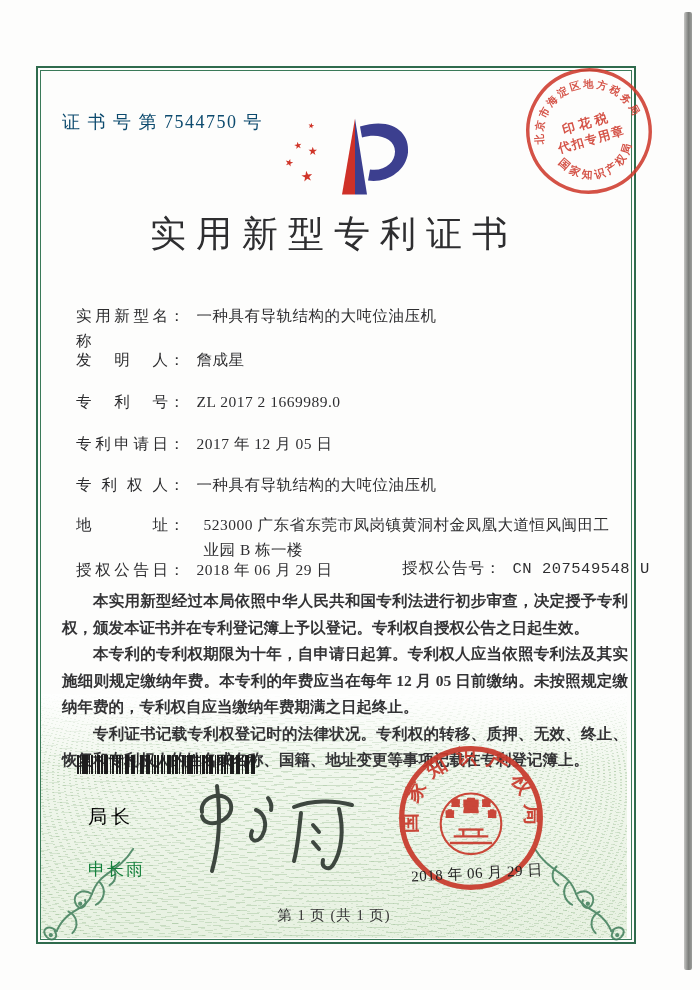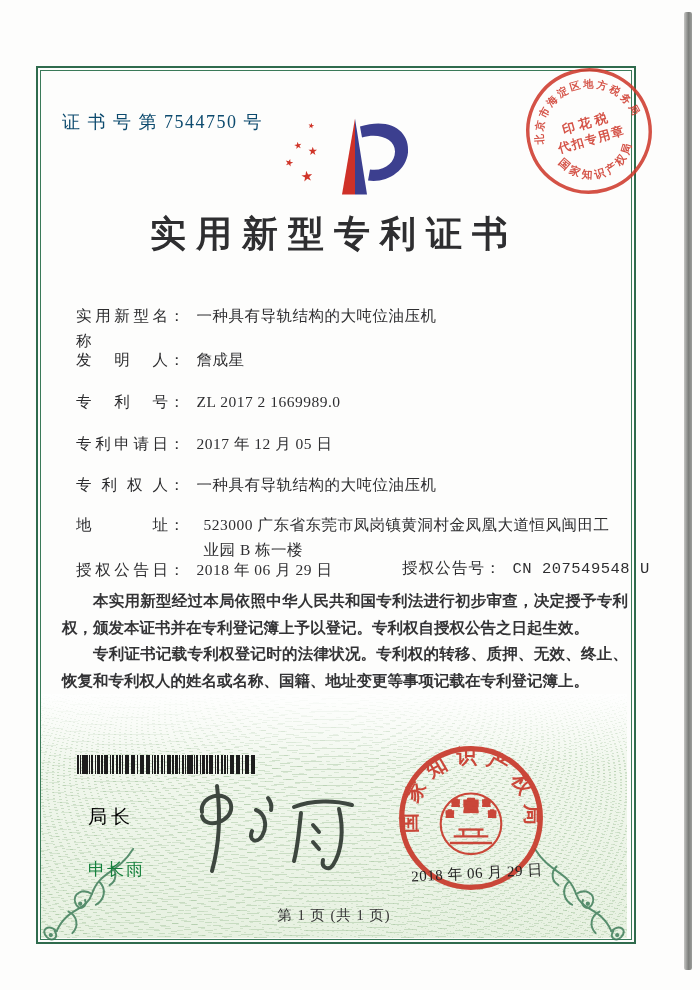--- a/index.html
+++ b/index.html
@@ -17,21 +17,21 @@
   .guilloche{position:absolute;left:41px;top:694px;width:586px;height:244px;
     background:
       repeating-radial-gradient(ellipse 120% 95% at 50% -35%, rgba(122,168,114,.30) 0 1px, rgba(122,168,114,0) 1px 8px),
       repeating-radial-gradient(ellipse 150% 110% at 15% 135%, rgba(122,168,114,.20) 0 1px, rgba(122,168,114,0) 1px 11px),
       linear-gradient(180deg,#f4f9f1,#e7f1e1);}
   .guilloche::after{content:"";position:absolute;inset:0;
     background:linear-gradient(180deg,rgba(255,255,255,.95),rgba(255,255,255,0) 70px);}
   .cert-no{position:absolute;left:62px;top:110px;font-size:18px;letter-spacing:1.5px;color:#0c4a6e;}
   .logo{position:absolute;left:276px;top:110px;width:150px;height:96px;}
   .title{position:absolute;left:36px;top:210px;width:596px;text-align:center;
-    font-size:36px;font-weight:700;letter-spacing:10px;color:#22262
+    font-size:36px;font-weight:400;letter-spacing:10px;color:#22262
 4;}
   .f-row{position:absolute;left:76px;font-size:15.5px;line-height:25px;}
   .f-label{display:inline-block;width:88px;text-align:justify;text-align-last:justify;vertical-align:top;color:#2c2c2e;}
   .f-colon{display:inline-block;margin:0 12px 0 1px;vertical-align:top;}
   .f-value{display:inline-block;vertical-align:top;letter-spacing:.5px;}
   .f-value.addr{width:408px;margin-left:7px;}
   .row-1{top:303px}.row-2{top:347px}.row-3{top:389px}.row-4{top:431px}
   .row-5{top:472px}.row-6{top:512px}.row-7{top:557px}
   .pair2{position:absolute;left:326px;top:0;white-space:nowrap;font-family:Liberation Mono, monospace;}
   .f-label.narrow{width:82px;}
@@ -106,20 +106,21 @@
 <div class="f-row row-6">
   <span class="f-label" style="width:92px">地 址</span><span class="f-colon">：</span><span class="f-value addr">523000 广东省东莞市凤岗镇黄洞村金凤凰大道恒风闽田工业园 B 栋一楼</span>
 </div>
 <div class="f-row row-7" style="width:566px">
   <span><span class="f-label" style="width:92px">授权公告日</span><span class="f-colon">：</span><span class="f-value">2018 年 06 月 29 日</span></span>
   <span class="pair2"><span class="f-label narrow">授权公告号</span><span class="f-colon">：</span><span class="f-value">CN 207549548 U</span></span>
 </div>
 
 <div class="paras">
   <p>本实用新型经过本局依照中华人民共和国专利法进行初步审查，决定授予专利权，颁发本证书并在专利登记簿上予以登记。专利权自授权公告之日起生效。</p>
+  <p>本专利的专利权期限为十年，自申请日起算。专利权人应当依照专利法及其实施细则规定缴纳年费。本专利的年费应当在每年 12 月 05 日前缴纳。未按照规定缴纳年费的，专利权自应当缴纳年费期满之日起终止。</p>
   <p>专利证书记载专利权登记时的法律状况。专利权的转移、质押、无效、终止、恢复和专利权人的姓名或名称、国籍、地址变更等事项记载在专利登记簿上。</p>
 </div>
 
 <div class="barcode"></div>
 
 <div class="sig-role">局长</div>
 <div class="sig-name">申长雨</div>
 
 <div class="sig-hand">
   <svg viewBox="0 0 178 96" width="178" height="96">

